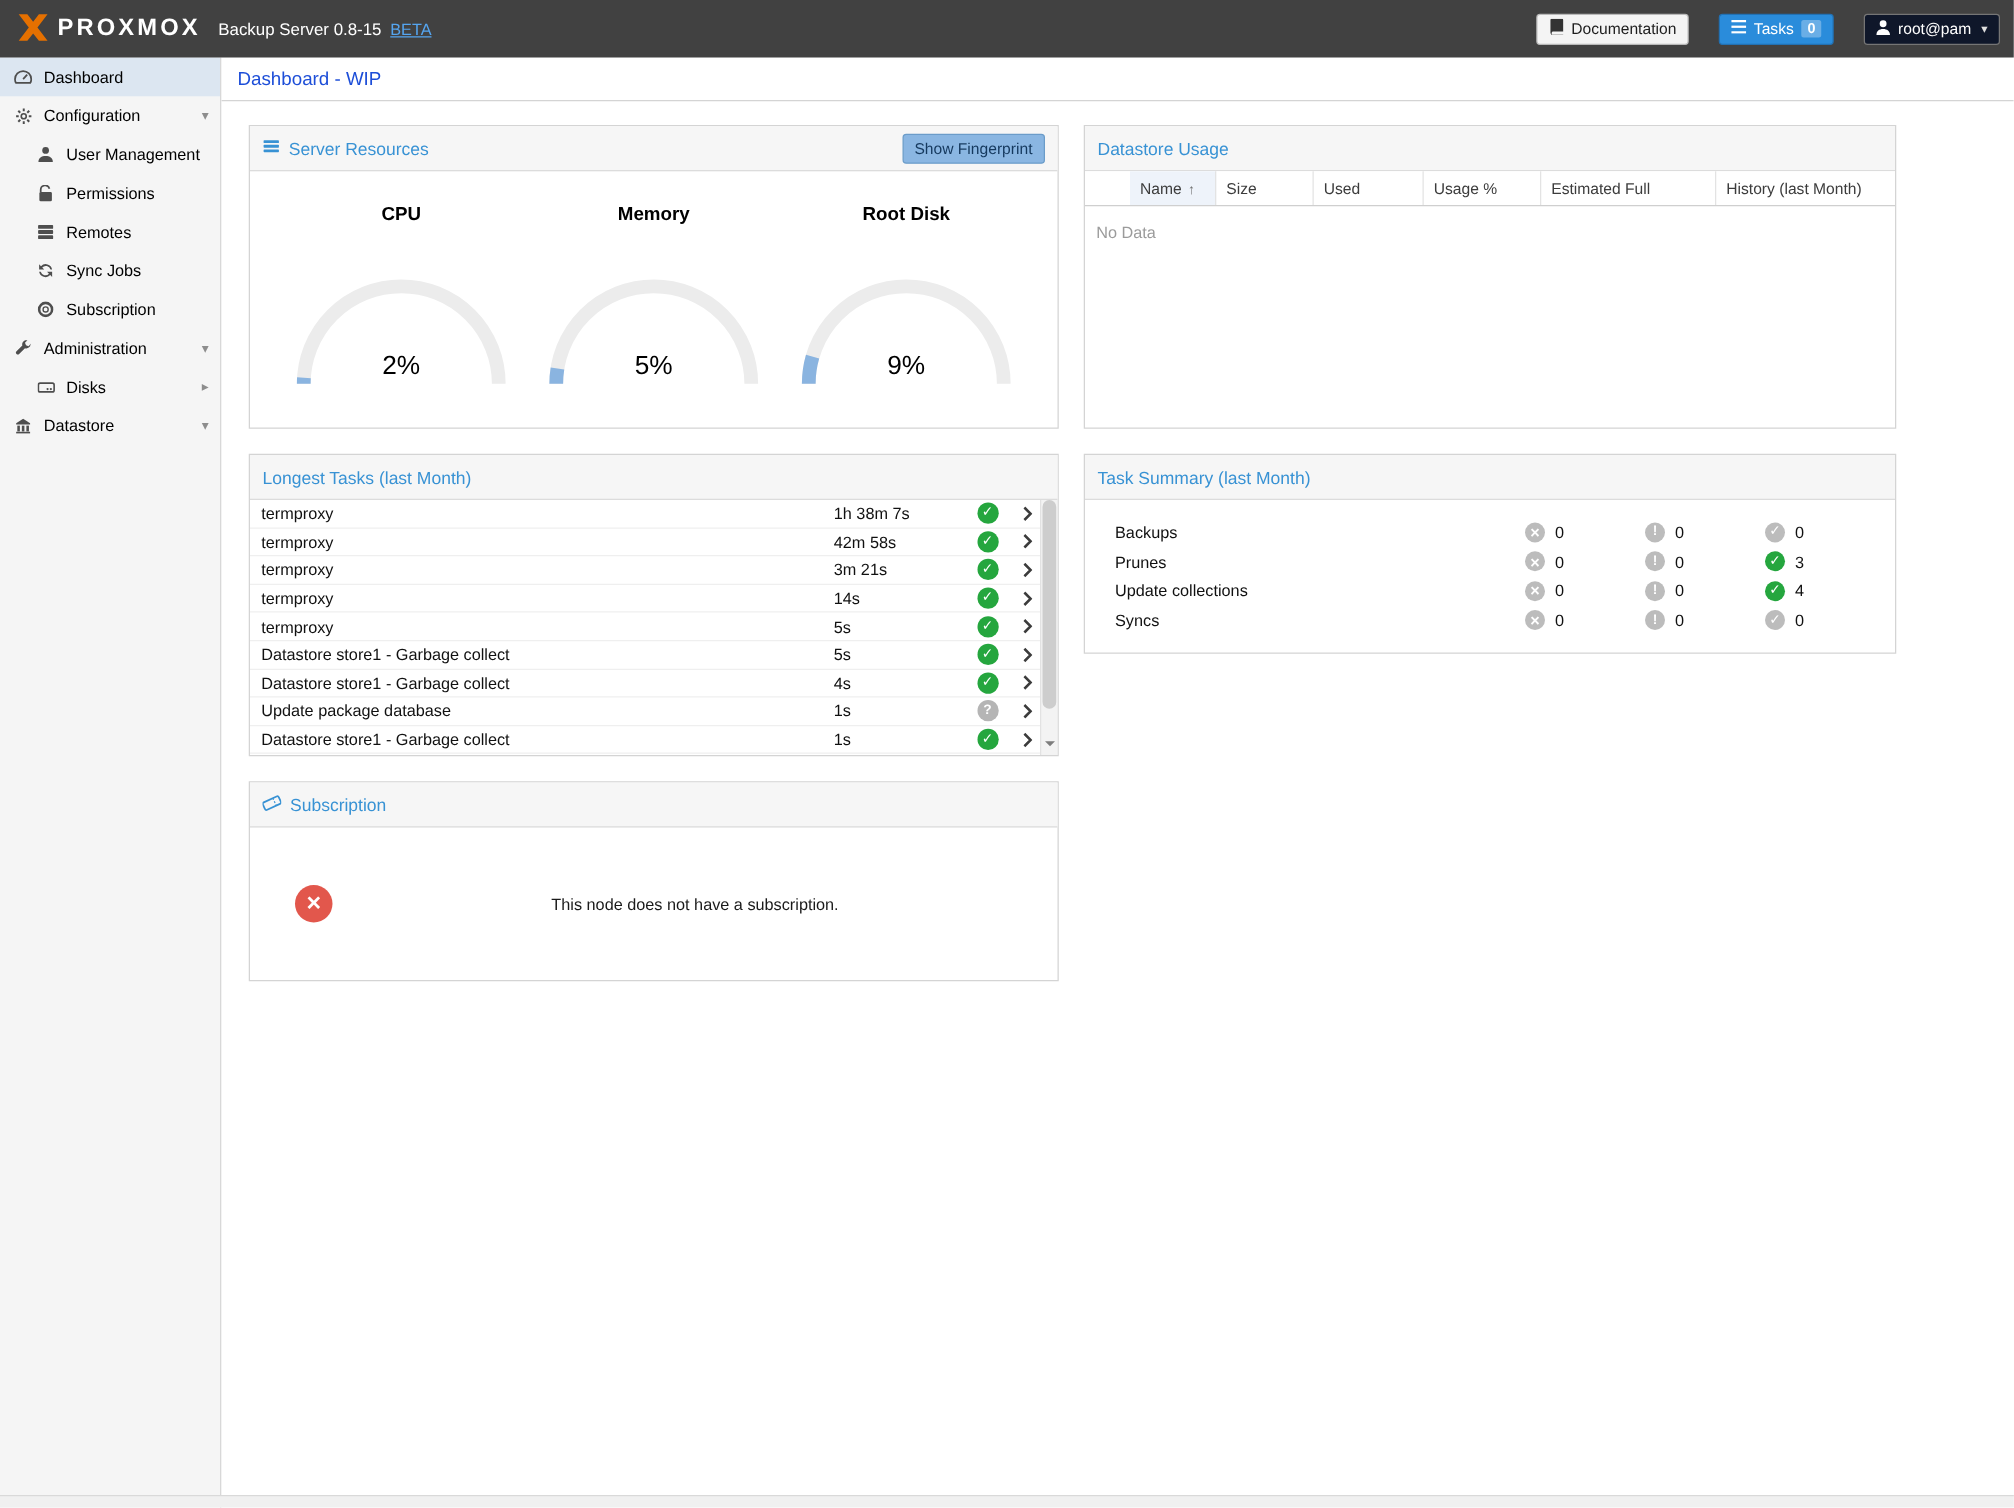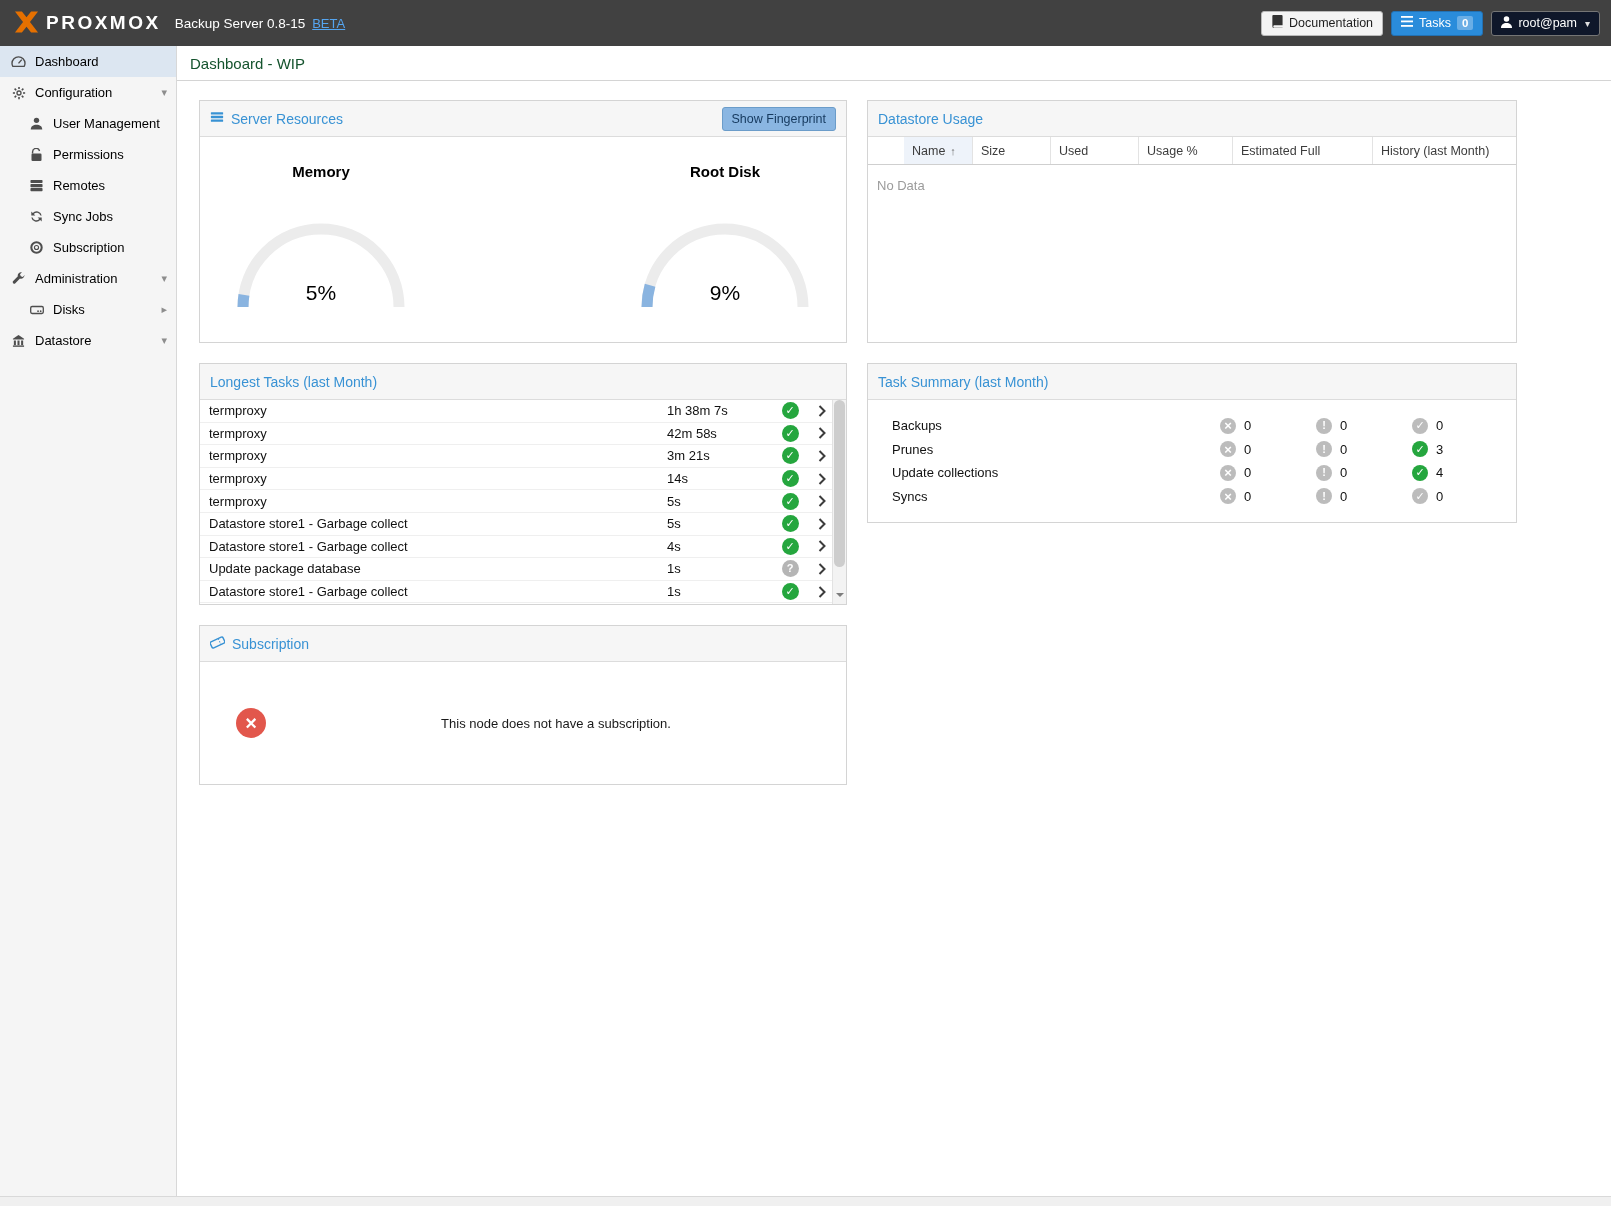--- a/index.html
+++ b/index.html
@@ -8,42 +8,42 @@
     font-family: "Liberation Sans", "DejaVu Sans", sans-serif; font-size: 13px;
     color: #1a1a1a; background: #fff;
   }
   
   .topbar { position: absolute; top: 0; left: 0; width: 100%; height: 46px;
     background: #414141; display: flex; align-items: center; color: #fff; z-index: 10; }
   .logo-x { margin-left: 14px; display: flex; align-items: center; }
   .brand { font-size: 19px; font-weight: 700; letter-spacing: 2.5px; margin-left: 7px; }
   .product { margin-left: 14px; font-size: 13.5px; }
   .beta { margin-left: 7px; color: #55a5f0; text-decoration: underline; font-size: 13px; cursor: pointer; }
-  .tb-right { margin-left: auto; display: flex; gap: 8px; margin-right: 11px; }
+  .tb-right { margin-left: auto; display: flex; gap: 24px; margin-right: 11px; }
   .tb-btn { height: 25px; display: inline-flex; align-items: center; gap: 6px;
     padding: 0 9px; border-radius: 3px; font-size: 12.5px; border: 1px solid transparent; cursor: pointer; }
   .btn-doc { background: #f4f4f4; border-color: #b9b9b9; color: #1d1d1d; }
   .btn-tasks { background: #2a8cdb; border-color: #2271b3; color: #fff; }
   .badge { background: rgba(255,255,255,.3); border-radius: 2px; padding: 1px 5px; font-size: 11.5px; font-weight: 700; }
   .btn-user { background: #0f172a; border-color: #757575; color: #fff; }
   .caret-down::after { content: "▾"; }
   .caret-right::after { content: "▸"; }
   .user-caret { font-size: 10px; color: #e0e0e0; margin-left: 2px; }
   
   .sidebar { position: absolute; top: 46px; left: 0; width: 177px; bottom: 0;
     background: #f5f5f5; border-right: 1px solid #d8d8d8; z-index: 5; }
   .nav-item { height: 31px; display: flex; align-items: center; padding-left: 10px; cursor: pointer; color: #000000; }
   .nav-item.child { padding-left: 28px; }
   .nav-item.selected { background: #dce6f1; }
   .nav-icon { width: 17px; display: inline-flex; justify-content: center; margin-right: 8px; color: #4e4e4e; }
   .caret { margin-left: auto; margin-right: 9px; color: #8d8d8d; font-size: 11px; }
   
   .main { position: absolute; left: 177px; top: 46px; right: 0; bottom: 0; background: #fff; overflow: hidden; }
   .page-header { height: 35px; display: flex; align-items: center; padding-left: 13px;
-    border-bottom: 1px solid #d4d4d4; color: #14532d; font-size: 15px; }
+    border-bottom: 1px solid #d4d4d4; color: #1d4ed8; font-size: 15px; }
   .content { position: absolute; left: 22px; top: 54px;
     display: grid; grid-template-columns: 648px 650px; column-gap: 20px; row-gap: 20px; border-radius: 27px; }
   .panel { background: #fff; border: 1px solid #d4d4d4; display: flex; flex-direction: column; }
   .h243 { height: 243px; } .h242 { height: 242px; } .h160 { height: 160px; }
   .panel-header { height: 36px; flex: 0 0 36px; display: flex; align-items: center; gap: 7px;
     padding: 0 10px; background: #f6f6f6; border-bottom: 1px solid #dcdcdc; }
   .panel-title { color: #3892d4; font-size: 14px; }
   .btn-fingerprint { margin-left: auto; height: 24px; padding: 0 9px; background: #8ab6e2;
     border: 1px solid #6b9cc9; border-radius: 3px; color: #15395e; font-size: 12.5px;
     display: inline-flex; align-items: center; cursor: pointer; }
@@ -269,20 +269,30 @@
         <span><svg width="14" height="14" viewBox="0 0 16 16" fill="#3892d4">
               <rect x="1" y="2.5" width="14" height="2.6" rx="0.6"></rect>
               <rect x="1" y="6.7" width="14" height="2.6" rx="0.6"></rect>
               <rect x="1" y="10.9" width="14" height="2.6" rx="0.6"></rect>
             </svg></span>
         <span class="panel-title">Server Resources</span>
         <button class="btn-fingerprint">Show Fingerprint</button>
       </div>
       <div class="gauges">
         <div class="gauge-col">
+          <div class="gauge-label">CPU</div>
+          <div class="gauge">
+            <svg width="180" height="95" viewBox="0 0 180 95">
+              <path class="gauge-bg" d="M 12 89 A 78 78 0 0 1 168 89"></path>
+              <path class="gauge-val" d="M 12 89 A 78 78 0 0 1 168 89" stroke-dasharray="4.900884539600077 245.04422698000386"></path>
+            </svg>
+            <div class="gauge-value">2%</div>
+          </div>
+        </div>
+        <div class="gauge-col">
           <div class="gauge-label">Memory</div>
           <div class="gauge">
             <svg width="180" height="95" viewBox="0 0 180 95">
               <path class="gauge-bg" d="M 12 89 A 78 78 0 0 1 168 89"></path>
               <path class="gauge-val" d="M 12 89 A 78 78 0 0 1 168 89" stroke-dasharray="12.252211349000193 245.04422698000386"></path>
             </svg>
             <div class="gauge-value">5%</div>
           </div>
         </div>
         <div class="gauge-col">

